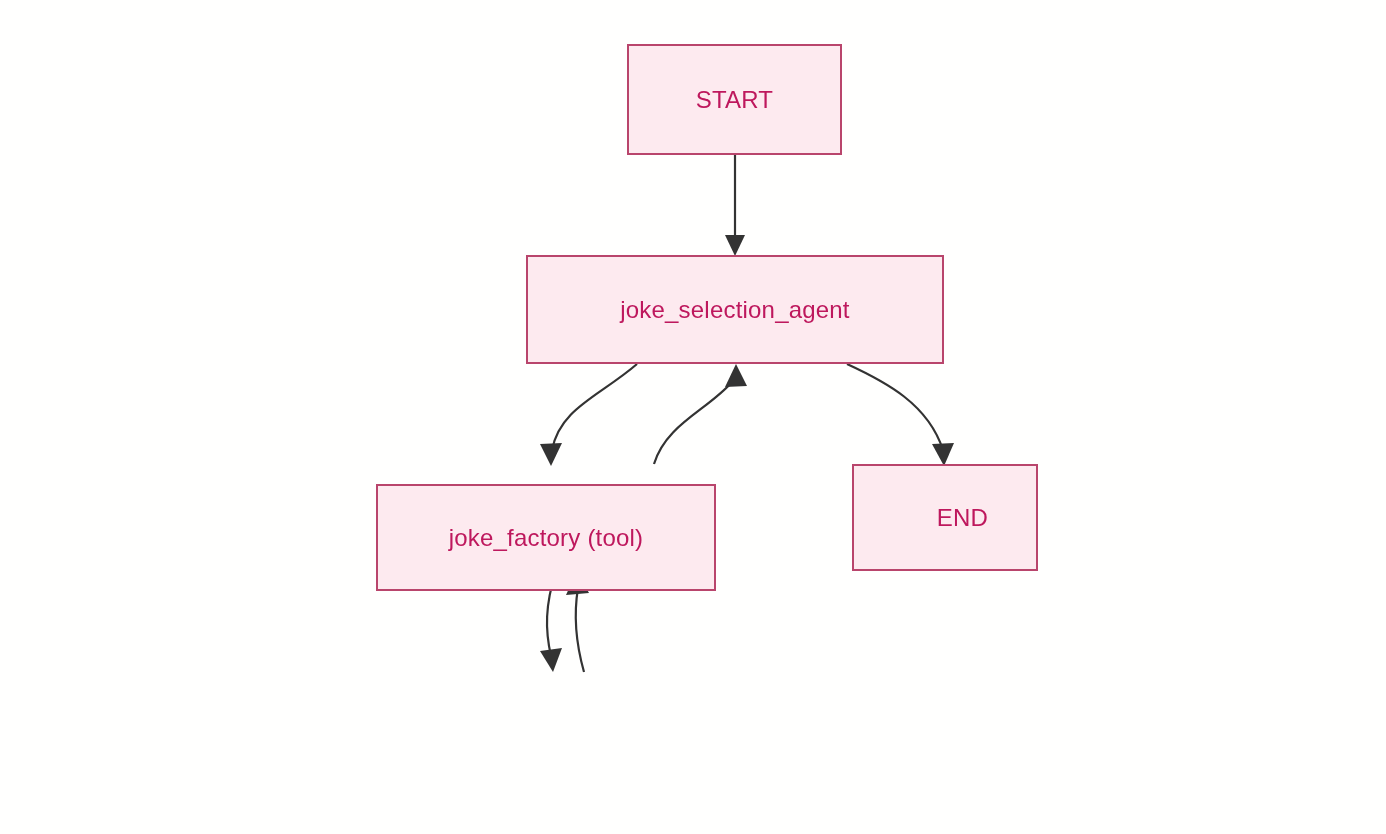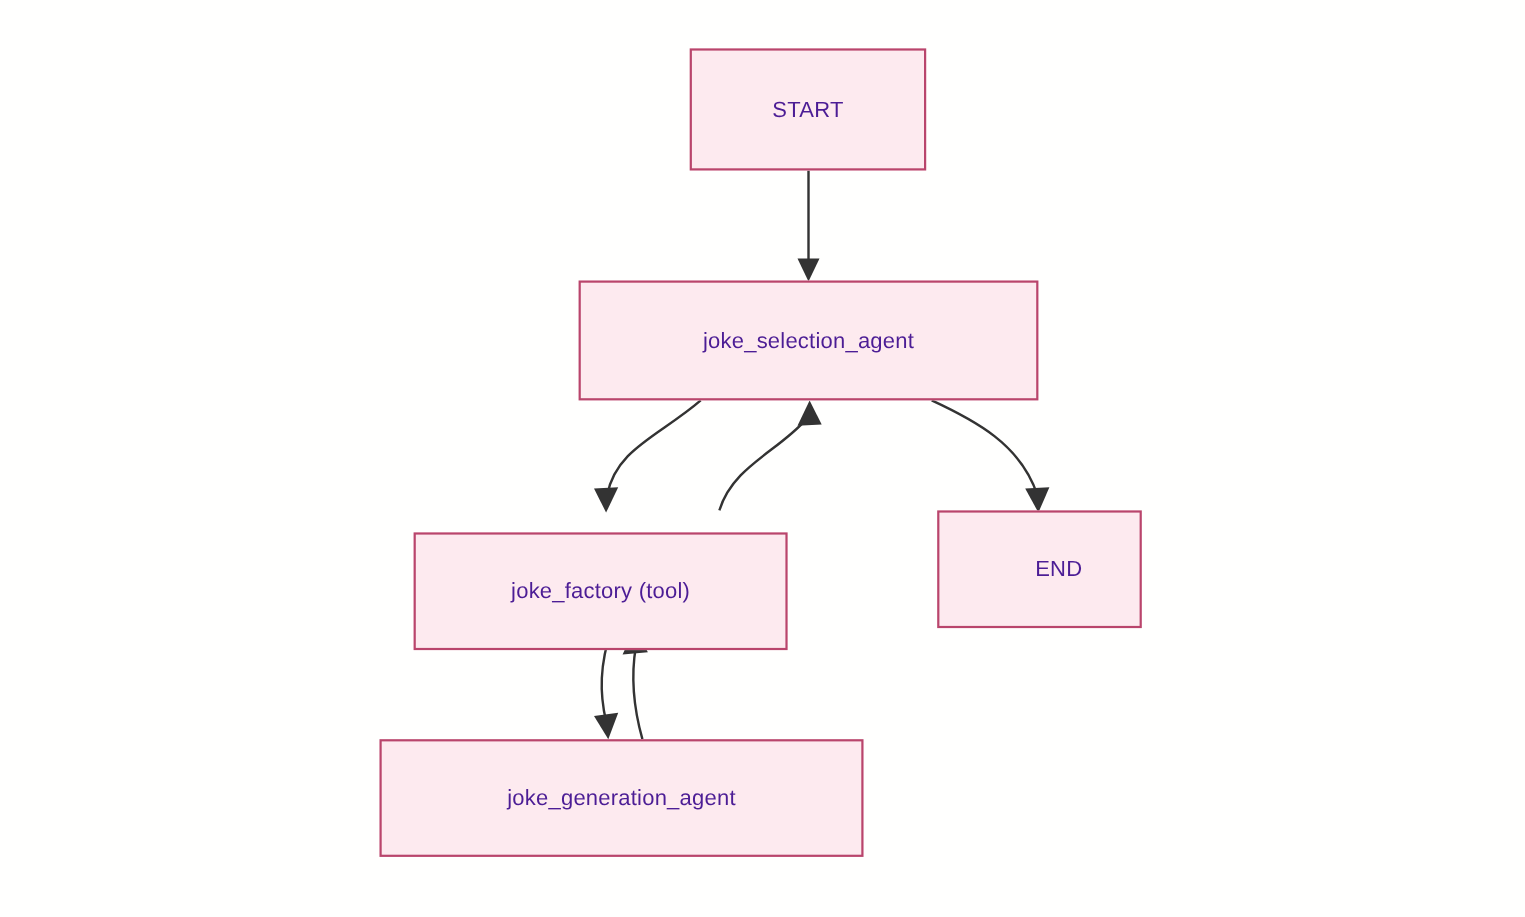--- a/index.html
+++ b/index.html
@@ -27,22 +27,22 @@
   .node-box {
     position: absolute;
     box-sizing: border-box;
     background: #fdeaef;
     border: 2px solid #b9456c;
     display: flex;
     align-items: center;
     justify-content: center;
   }
   .node-label {
-    color: #4c1d95;
-    font-size: 20px;
+    color: #be185d;
+    font-size: 24px;
     font-family: "Liberation Sans", sans-serif;
     font-weight: 400;
     line-height: 1;
     white-space: nowrap;
     letter-spacing: 0.2px;
   }
   .edge-path {
     fill: none;
     stroke: #333333;
     stroke-width: 2.2;
@@ -99,17 +99,14 @@
   </div>
 
   <div class="node-box" style="left:376px; top:484px; width:340px; height:107px;">
     <span class="node-label">joke_factory (tool)</span>
   </div>
 
   <div class="node-box" style="left:852px; top:464px; width:186px; height:107px;padding-left:35px;">
     <span class="node-label">END</span>
   </div>
 
-  <div class="node-box" style="left:345px; top:672px; width:440px; height:107px;">
-    <span class="node-label">joke_generation_agent</span>
-  </div>
 
 </div>
 
 </body></html>

